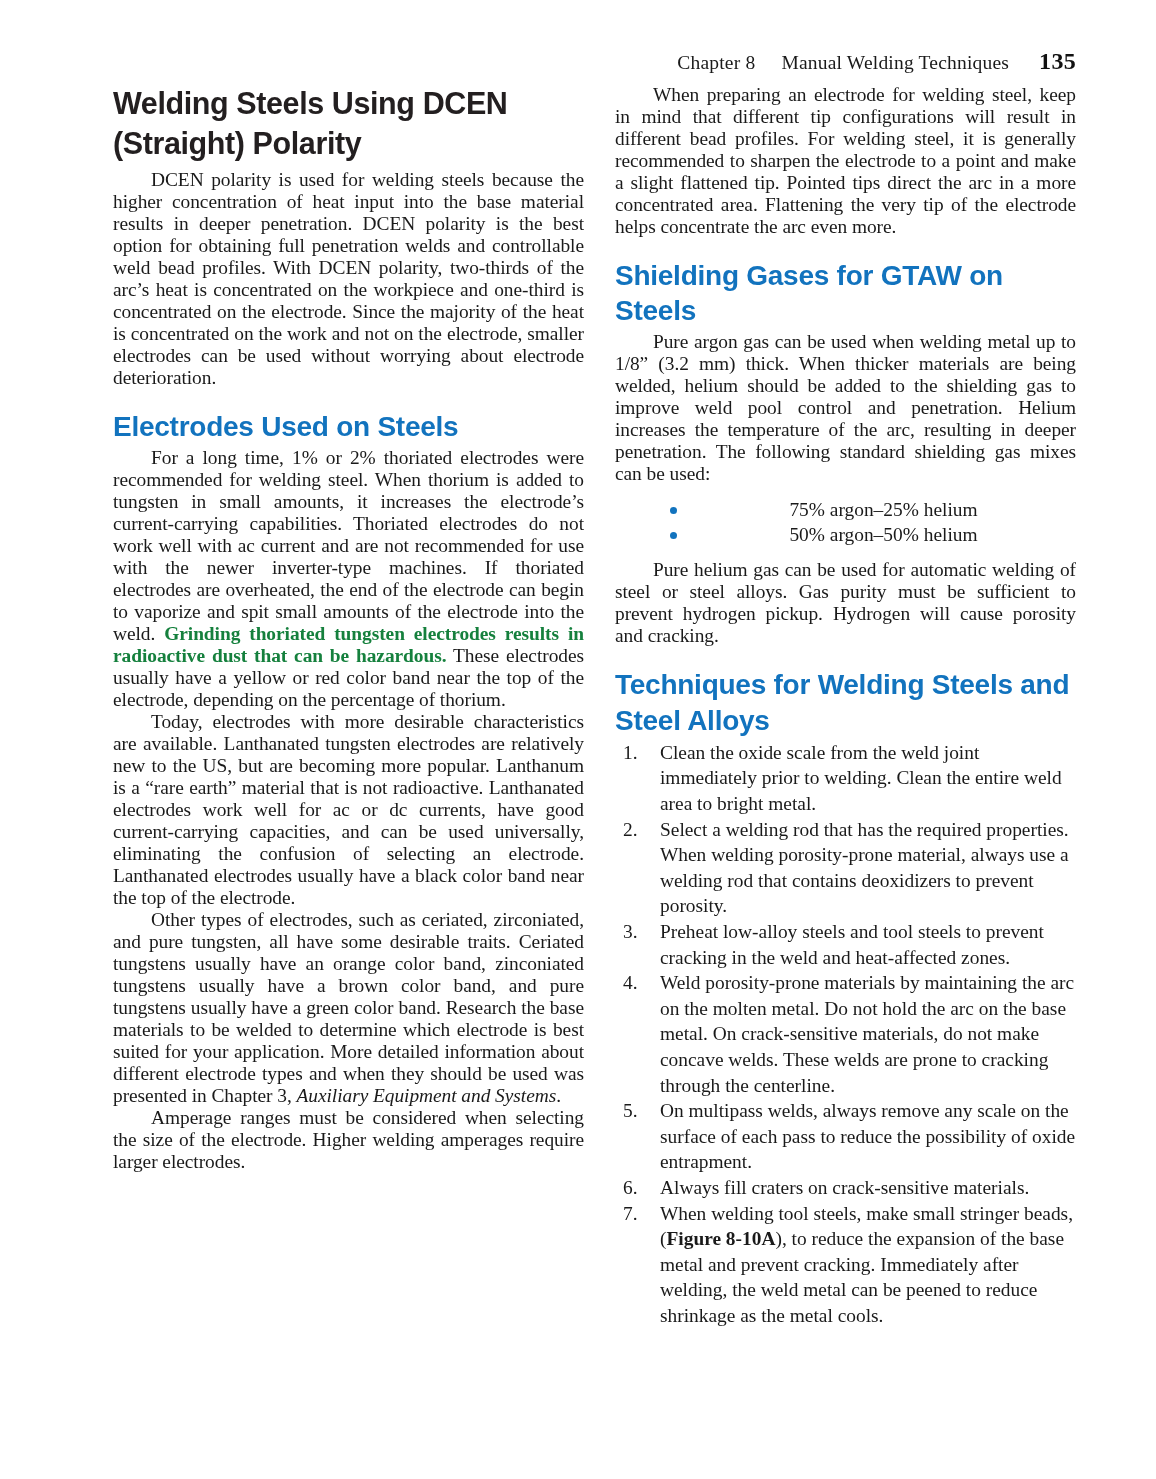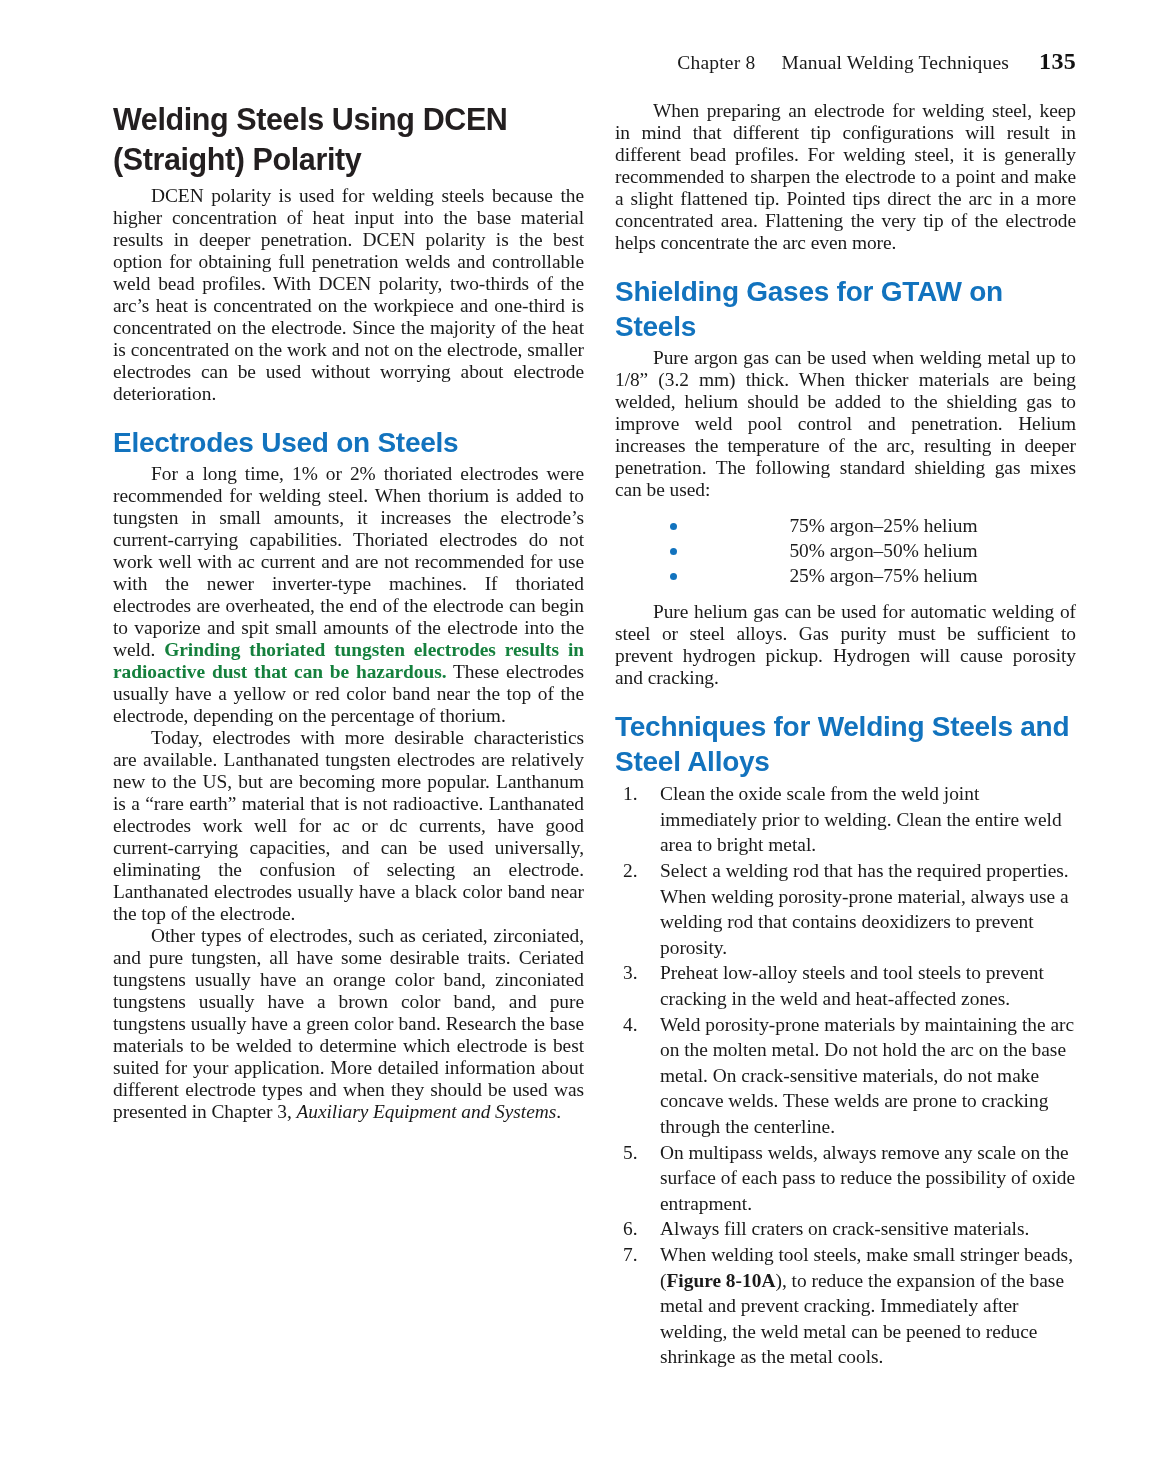--- a/index.html
+++ b/index.html
@@ -50,21 +50,21 @@
     font-size: 24px;
     font-weight: bold;
     margin-left: 26px;
     color: #111;
     letter-spacing: 0.3px;
   }
 
   
   .columns {
     position: absolute;
-    top: 100px;
+    top: 84px;
     left: 113px;
     width: 963px;
     display: flex;
     gap: 31px;
   }
   .col { width: 466px; }
   .col-left { width: 472px; }
   .col-right { width: 462px; }
 
   
@@ -174,42 +174,39 @@
       <p class="body">DCEN polarity is used for welding steels because the higher concentration of heat input into the base material results in deeper penetration. DCEN polarity is the best option for obtaining full penetration welds and controllable weld bead profiles. With DCEN polarity, two-thirds of the arc’s heat is concentrated on the workpiece and one-third is concentrated on the electrode. Since the majority of the heat is concentrated on the work and not on the electrode, smaller electrodes can be used without worrying about electrode deterioration.</p>
 
       <h2 class="section-head">Electrodes Used on Steels</h2>
 
       <p class="body"><span>For a long time, 1% or 2% thoriated electrodes were recommended for welding steel. When thorium is added to tungsten in small amounts, it increases the electrode’s current-carrying capabilities. Thoriated electrodes do not work well with ac current and are not recommended for use with the newer inverter-type machines. If thoriated electrodes are overheated, the end of the electrode can begin to vaporize and spit small amounts of the electrode into the weld. </span><span class="warn">Grinding thoriated tungsten electrodes results in radioactive dust that can be hazardous.</span><span> These electrodes usually have a yellow or red color band near the top of the electrode, depending on the percentage of thorium.</span></p>
 
       <p class="body">Today, electrodes with more desirable characteristics are available. Lanthanated tungsten electrodes are relatively new to the US, but are becoming more popular. Lanthanum is a “rare earth” material that is not radioactive. Lanthanated electrodes work well for ac or dc currents, have good current-carrying capacities, and can be used universally, eliminating the confusion of selecting an electrode. Lanthanated electrodes usually have a black color band near the top of the electrode.</p>
 
       <p class="body"><span>Other types of electrodes, such as ceriated, zirconiated, and pure tungsten, all have some desirable traits. Ceriated tungstens usually have an orange color band, zinconiated tungstens usually have a brown color band, and pure tungstens usually have a green color band. Research the base materials to be welded to determine which electrode is best suited for your application. More detailed information about different electrode types and when they should be used was presented in Chapter 3, </span><span class="ital">Auxiliary Equipment and Systems</span><span>.</span></p>
 
+      <p class="body">Amperage ranges must be considered when selecting the size of the electrode. Higher welding amperages require larger electrodes.</p>
     </div>
 
     <div class="col col-right">
 
       <p class="body">When preparing an electrode for welding steel, keep in mind that different tip configurations will result in different bead profiles. For welding steel, it is generally recommended to sharpen the electrode to a point and make a slight flattened tip. Pointed tips direct the arc in a more concentrated area. Flattening the very tip of the electrode helps concentrate the arc even more.</p>
 
       <h2 class="section-head">Shielding Gases for GTAW on Steels</h2>
 
       <p class="body">Pure argon gas can be used when welding metal up to 1/8” (3.2 mm) thick. When thicker materials are being welded, helium should be added to the shielding gas to improve weld pool control and penetration. Helium increases the temperature of the arc, resulting in deeper penetration. The following standard shielding gas mixes can be used:</p>
 
       <ul class="bullets">
         <li>
           <span class="dot"></span>
           <span>75% argon–25% helium</span>
         </li>
         <li>
           <span class="dot"></span>
           <span>50% argon–50% helium</span>
-        </li>
-        <li>
-          <span class="dot"></span>
-          <span>25% argon–75% helium</span>
         </li>
       </ul>
 
       <p class="body">Pure helium gas can be used for automatic welding of steel or steel alloys. Gas purity must be sufficient to prevent hydrogen pickup. Hydrogen will cause porosity and cracking.</p>
 
       <h2 class="section-head">Techniques for Welding Steels and Steel Alloys</h2>
 
       <ol class="steps">
         <li>
           <span class="num">1.</span>

